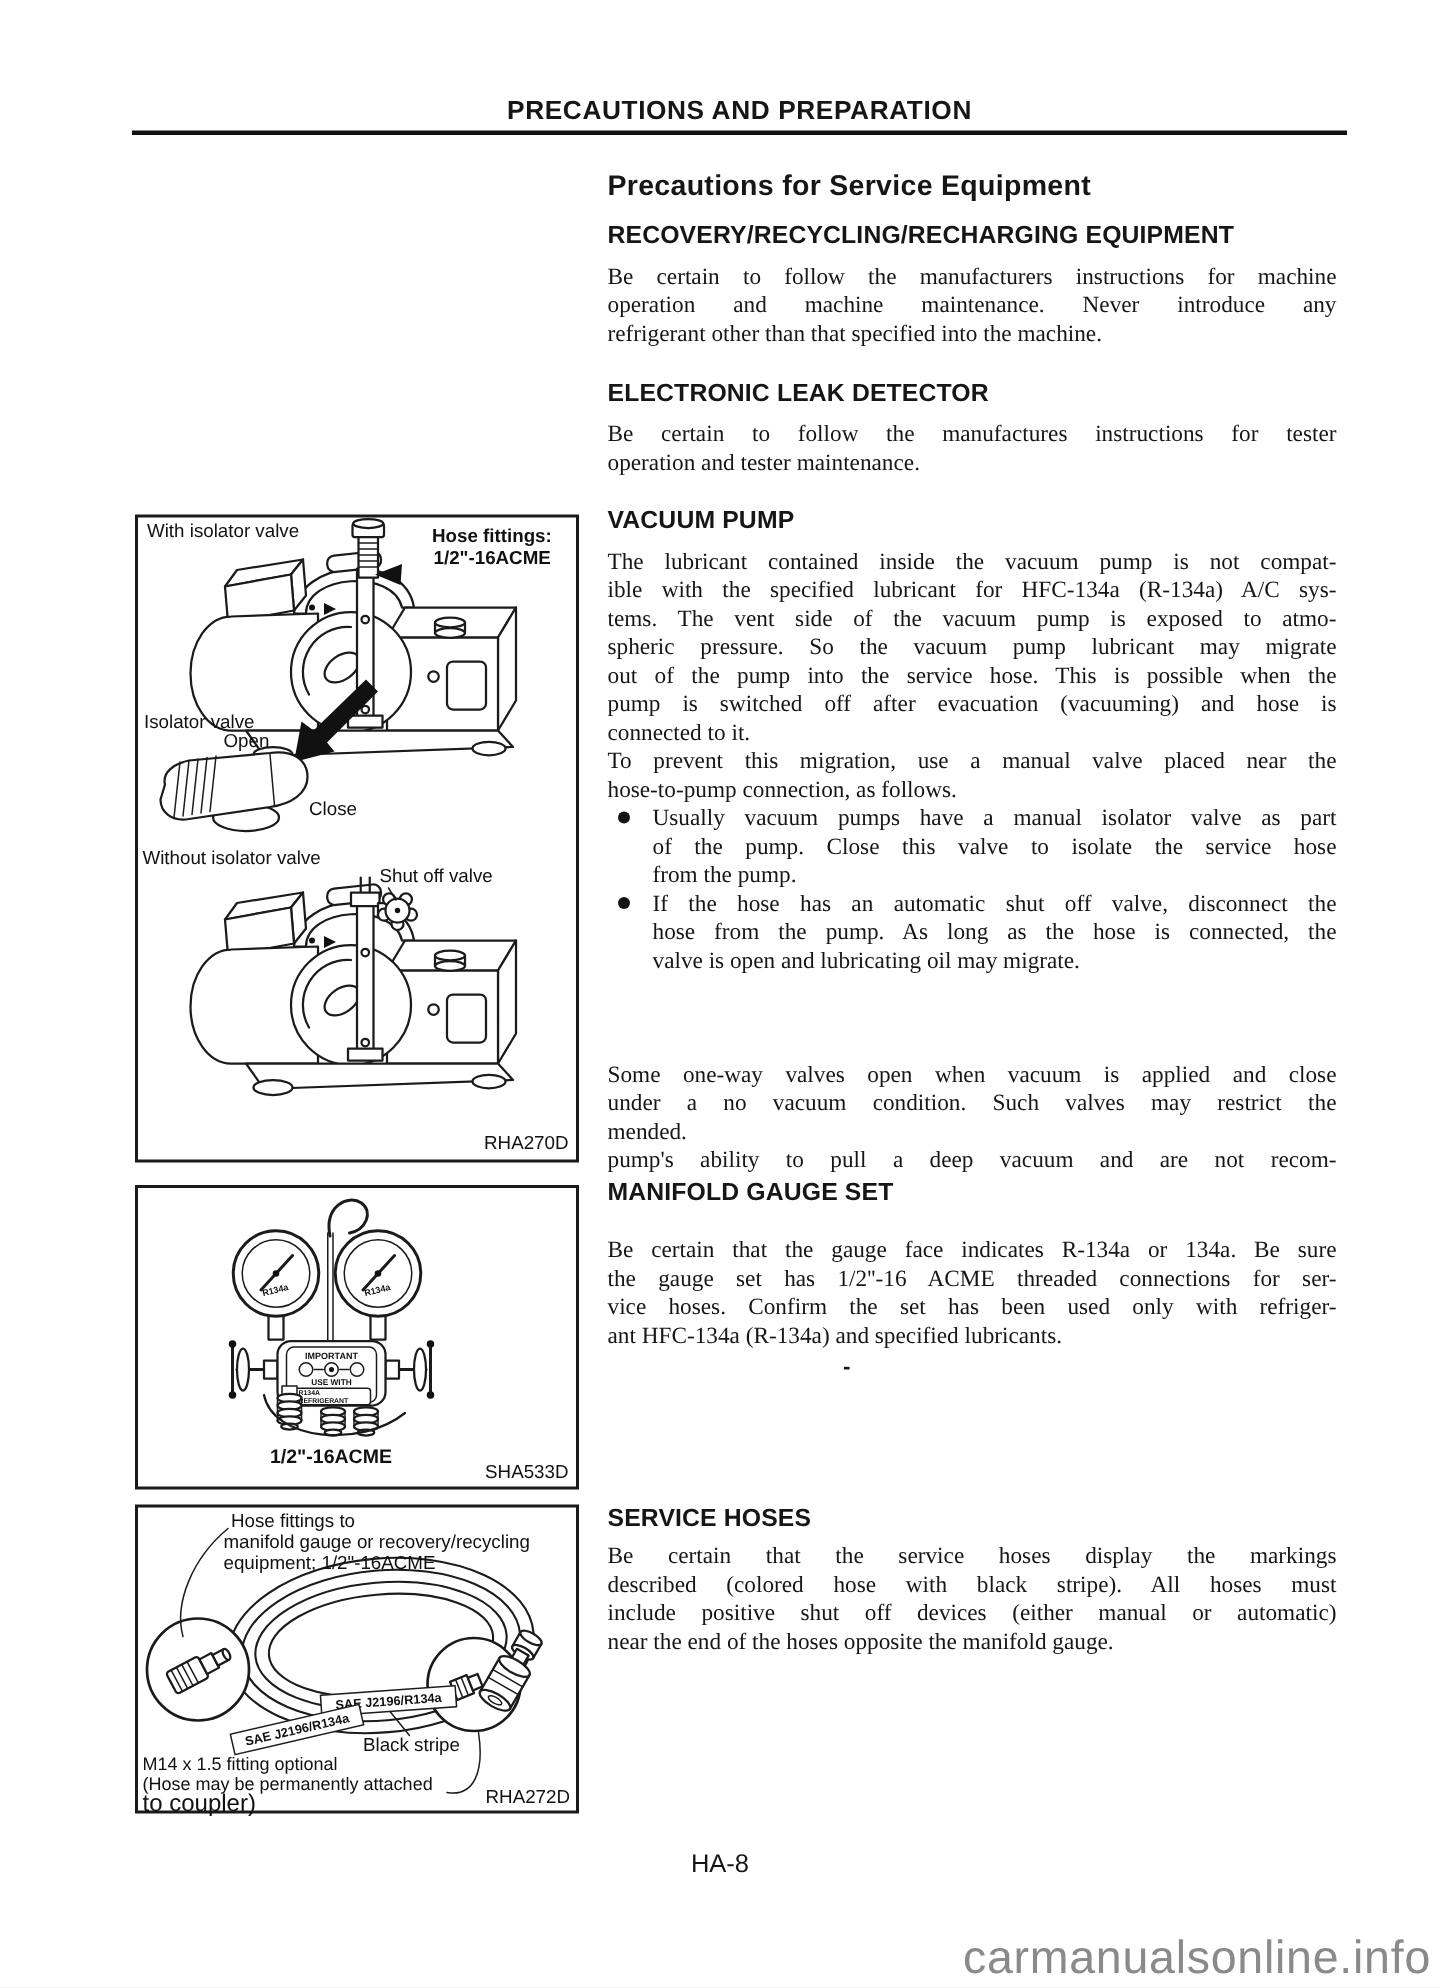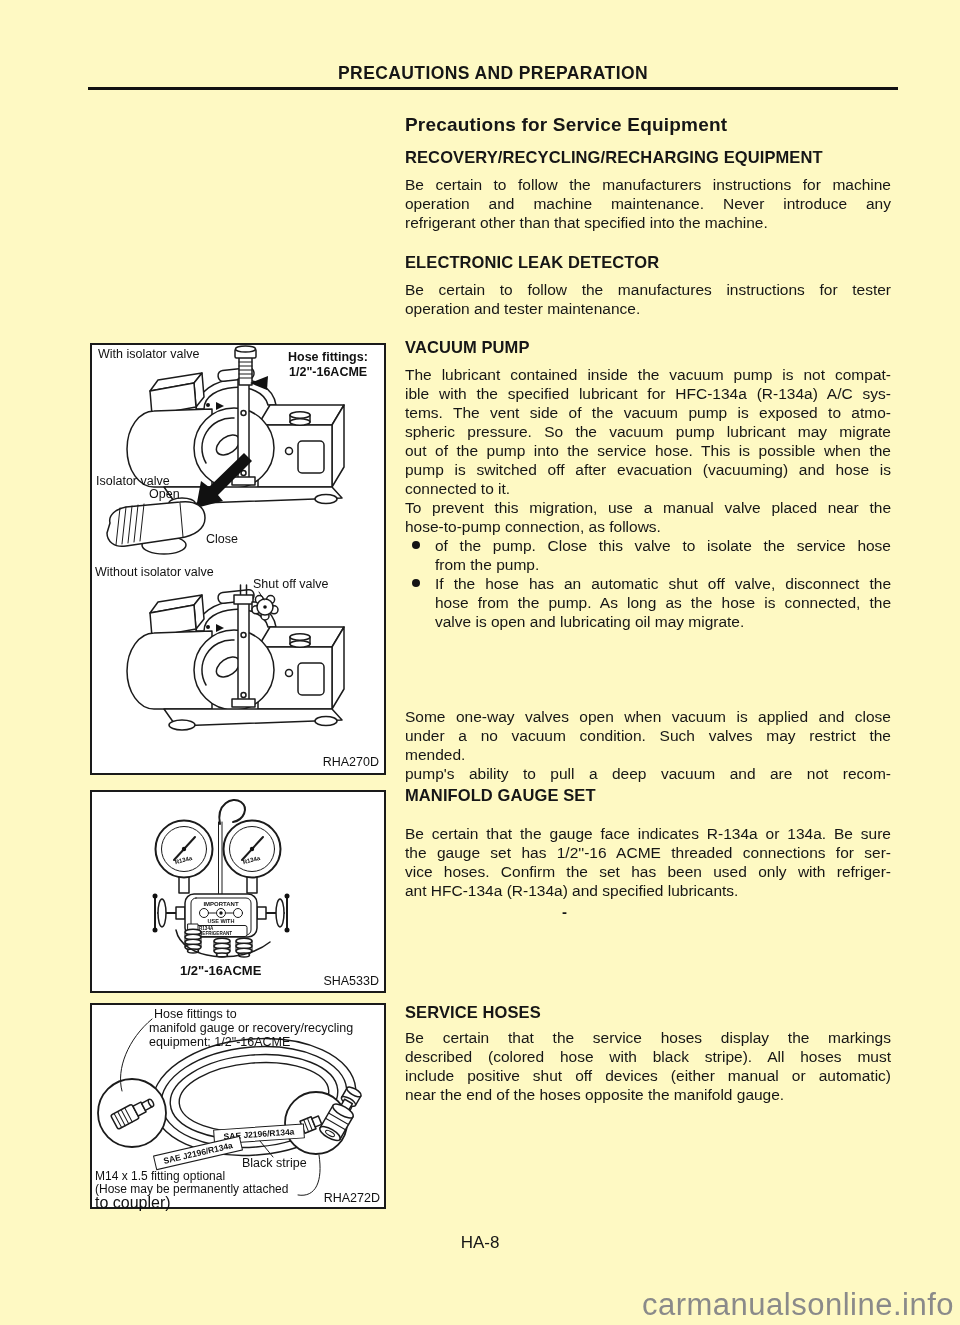--- a/index.html
+++ b/index.html
@@ -1,28 +1,28 @@
 <!DOCTYPE html>
 <html><head>
 <meta charset="utf-8">
 <style>
   html,body{margin:0;padding:0;background:#e8e8e8;}
-  #page{position:relative;width:960px;height:1325px;background:#fef9c3;overflow:hidden;
+  #page{position:relative;width:960px;height:1325px;background:#ffffff;overflow:hidden;
         font-family:"Liberation Sans","DejaVu Sans",sans-serif;color:#161616;}
 
   
   .doc-header-title{position:absolute;left:88px;top:63px;width:810px;text-align:center;
         font-size:17.5px;font-weight:bold;letter-spacing:.4px;}
   .doc-header-rule{position:absolute;left:88px;top:87px;width:810px;height:3px;background:#121212;}
 
   
   .h1{position:absolute;left:405px;width:486px;font-size:19px;font-weight:bold;letter-spacing:.2px;}
   .h2{position:absolute;left:405px;width:486px;font-size:16.5px;font-weight:bold;letter-spacing:.1px;}
   .para{position:absolute;left:405px;width:486px;font-size:15.5px;line-height:19px;}
-  .line{text-align:justify;text-align-last:justify;-moz-text-align-last:justify;}
+  .line{text-align:justify;text-align-last:justify;font-family:Liberation Serif, serif;-moz-text-align-last:justify;}
   .line.last{text-align-last:left;-moz-text-align-last:left;}
   .bullets{list-style:none;margin:0;padding:0;}
   .bullets li{position:relative;padding-left:30px;}
   .bullet-dot{position:absolute;left:7px;top:5px;width:8px;height:8px;border-radius:50%;background:#141414;}
   .stray-mark{position:absolute;left:562px;top:903px;font-size:15px;font-weight:bold;}
 
   
   .fig{position:absolute;border:2px solid #1a1a1a;background:#fff;box-sizing:border-box;}
   #fig-pump{left:90px;top:343px;width:296px;height:432px;}
   #fig-gauge{left:90px;top:790px;width:296px;height:203px;}
@@ -321,20 +321,21 @@
     <div class="line">pump is switched off after evacuation (vacuuming) and hose is</div>
     <div class="line last">connected to it.</div>
     <div class="line">To prevent this migration, use a manual valve placed near the</div>
     <div class="line last">hose-to-pump connection, as follows.</div>
   </div>
 
   <div class="para" style="top:536px">
     <ul class="bullets">
       <li>
         <span class="bullet-dot"></span>
+        <div class="line">Usually vacuum pumps have a manual isolator valve as part</div>
         <div class="line">of the pump. Close this valve to isolate the service hose</div>
         <div class="line last">from the pump.</div>
       </li>
       <li>
         <span class="bullet-dot"></span>
         <div class="line">If the hose has an automatic shut off valve, disconnect the</div>
         <div class="line">hose from the pump. As long as the hose is connected, the</div>
         <div class="line last">valve is open and lubricating oil may migrate.</div>
       </li>
     </ul>

